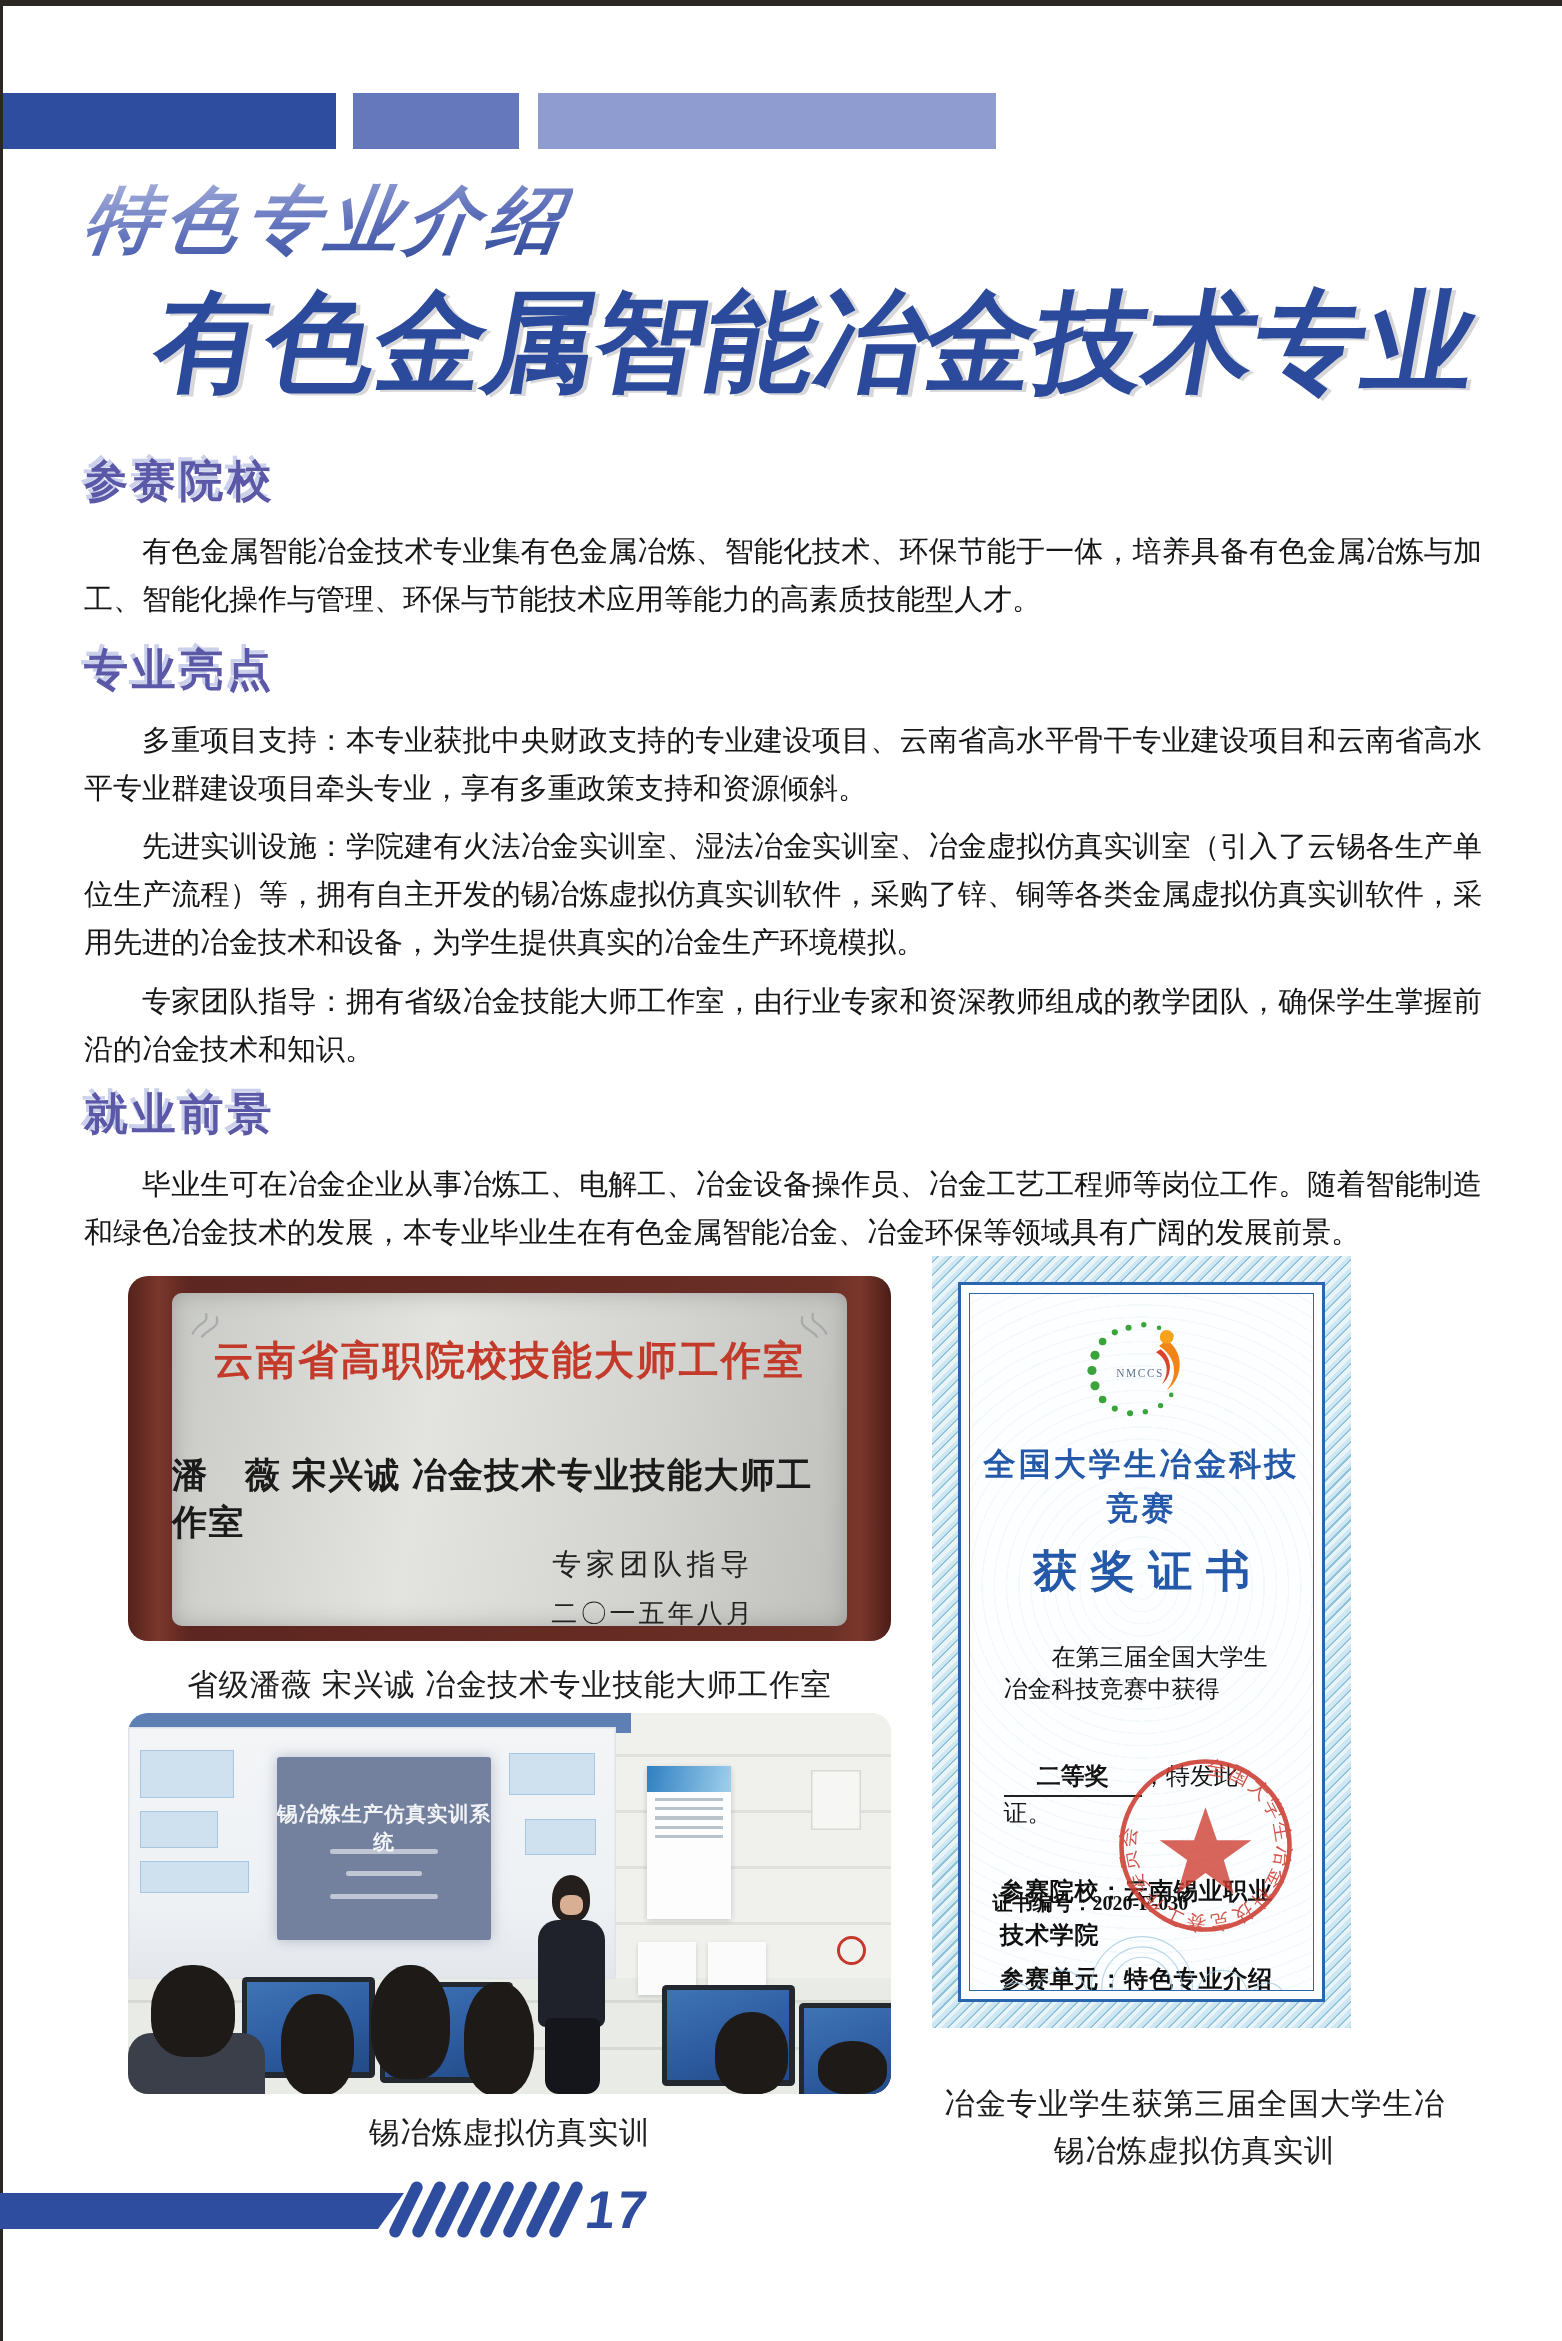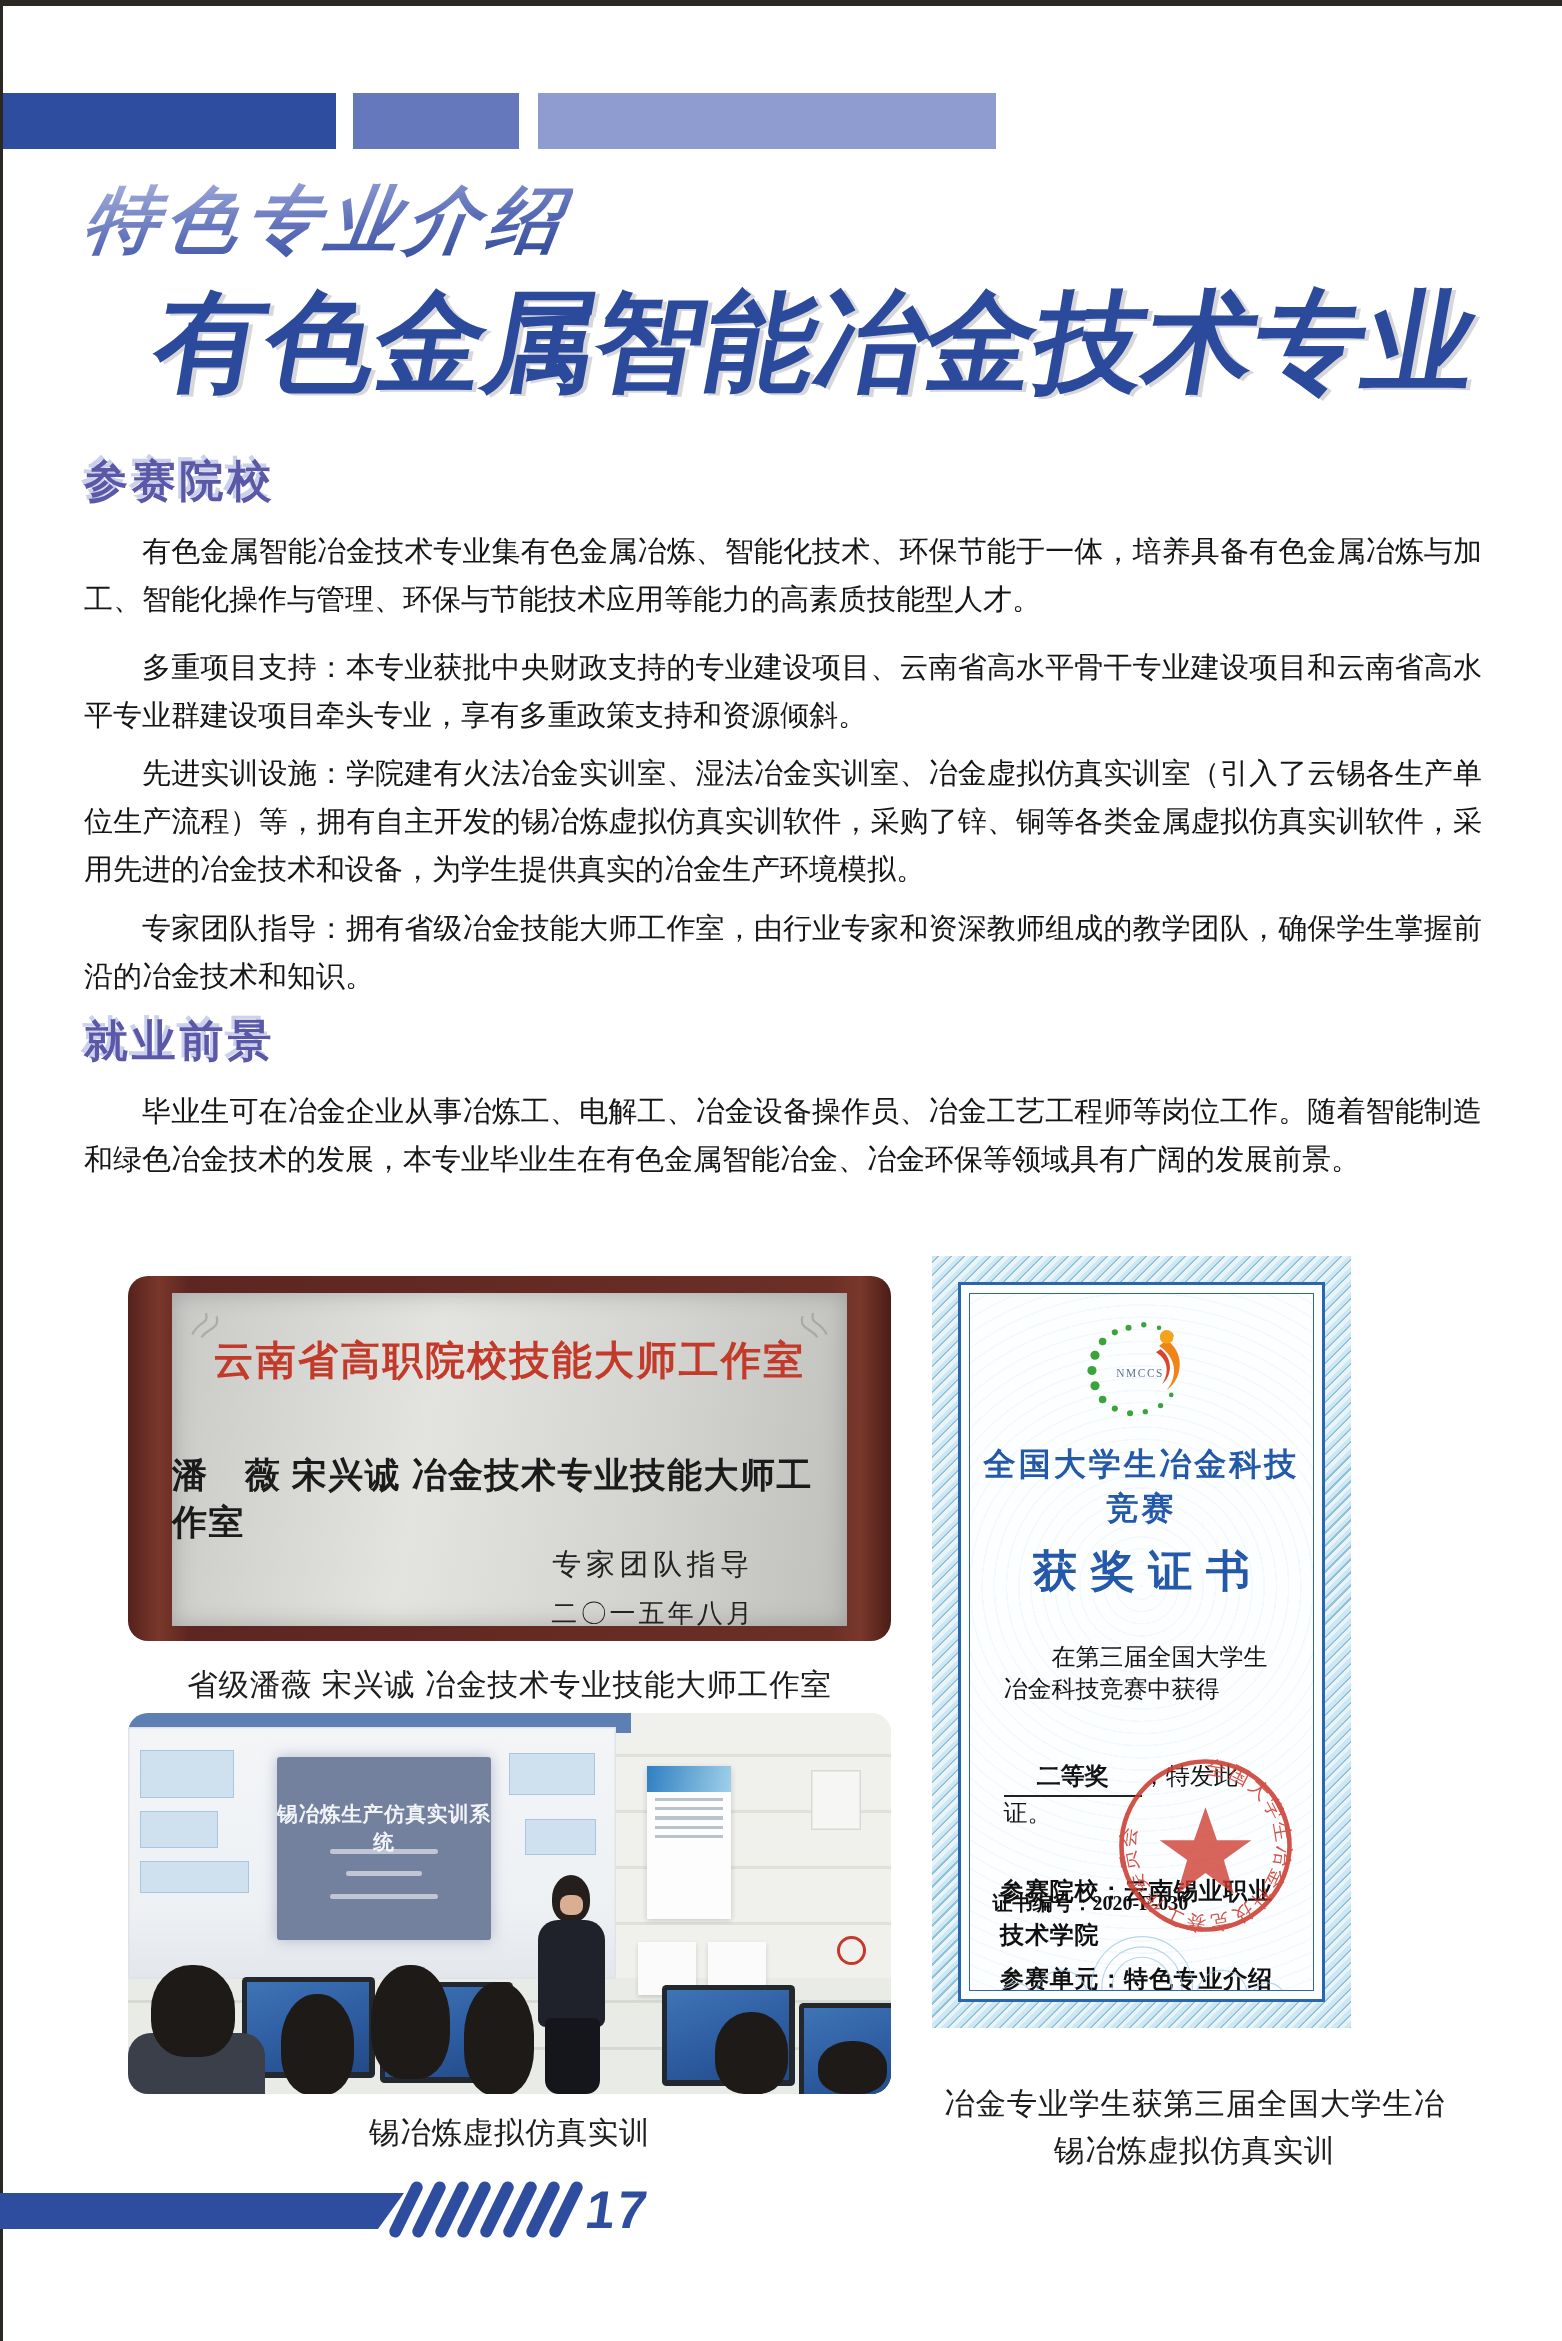--- a/index.html
+++ b/index.html
@@ -40,21 +40,21 @@
 
   
   .photo{position:absolute;border-radius:20px;overflow:hidden;}
   .caption{position:absolute;font-size:30.5px;color:#1d1d1d;text-align:center;letter-spacing:0.8px;}
 
   
   .plaque{left:128px;top:1276px;width:763px;height:365px;
           background:linear-gradient(90deg,#55221d 0%,#7a372b 4%,#5d2620 8%,#6b2f26 92%,#7a372b 96%,#4a1d18 100%);}
   .plate{position:absolute;left:44px;top:17px;right:44px;bottom:15.3px;
          background:linear-gradient(100deg,#c9cac6 0%,#e3e4e0 38%,#d3d4d0 70%,#bfc0bc 100%);
-         box-shadow:inset 0 0 21.4px rgba(90,90,90,0.35);}
+         box-shadow:inset 0 0 21.4px rgba(90,90,90,0.35);border-radius:10px;}
   .plaque-title{position:absolute;left:0;right:0;top:40px;text-align:center;font-size:40px;
          font-weight:800;color:#c33a2a;letter-spacing:2.3px;}
   .plaque-names{position:absolute;left:0;right:0;top:159px;font-size:35px;
          font-weight:700;color:#1b1b1b;font-family:"Liberation Serif", serif;letter-spacing:1.5px;}
   .plaque-sign{position:absolute;right:92px;top:252px;text-align:center;
          font-family:"Liberation Serif", serif;color:#222;}
   .plaque-sign .l1{font-size:29px;letter-spacing:4.6px;}
   .plaque-sign .l2{font-size:26px;margin-top:10.7px;letter-spacing:3.1px;}
   .flourish{position:absolute;opacity:.55;}
 
@@ -152,20 +152,21 @@
   <div class="bar bar-mid"></div>
   <div class="bar bar-light"></div>
 
   <div class="badge">特色专业介绍</div>
   <div class="main-title">有色金属智能冶金技术专业</div>
 
   <div class="sections">
     <div class="sec-head h1">参赛院校</div>
     <p class="para first">有色金属智能冶金技术专业集有色金属冶炼、智能化技术、环保节能于一体，培养具备有色金属冶炼与加工、智能化操作与管理、环保与节能技术应用等能力的高素质技能型人才。</p>
 
+    <div class="sec-head h2">专业亮点</div>
     <p class="para first">多重项目支持：本专业获批中央财政支持的专业建设项目、云南省高水平骨干专业建设项目和云南省高水平专业群建设项目牵头专业，享有多重政策支持和资源倾斜。</p>
     <p class="para follow">先进实训设施：学院建有火法冶金实训室、湿法冶金实训室、冶金虚拟仿真实训室（引入了云锡各生产单位生产流程）等，拥有自主开发的锡冶炼虚拟仿真实训软件，采购了锌、铜等各类金属虚拟仿真实训软件，采用先进的冶金技术和设备，为学生提供真实的冶金生产环境模拟。</p>
     <p class="para follow">专家团队指导：拥有省级冶金技能大师工作室，由行业专家和资深教师组成的教学团队，确保学生掌握前沿的冶金技术和知识。</p>
 
     <div class="sec-head h3">就业前景</div>
     <p class="para first">毕业生可在冶金企业从事冶炼工、电解工、冶金设备操作员、冶金工艺工程师等岗位工作。随着智能制造和绿色冶金技术的发展，本专业毕业生在有色金属智能冶金、冶金环保等领域具有广阔的发展前景。</p>
   </div>
 
   <div class="photo plaque">
     <div class="plate">

